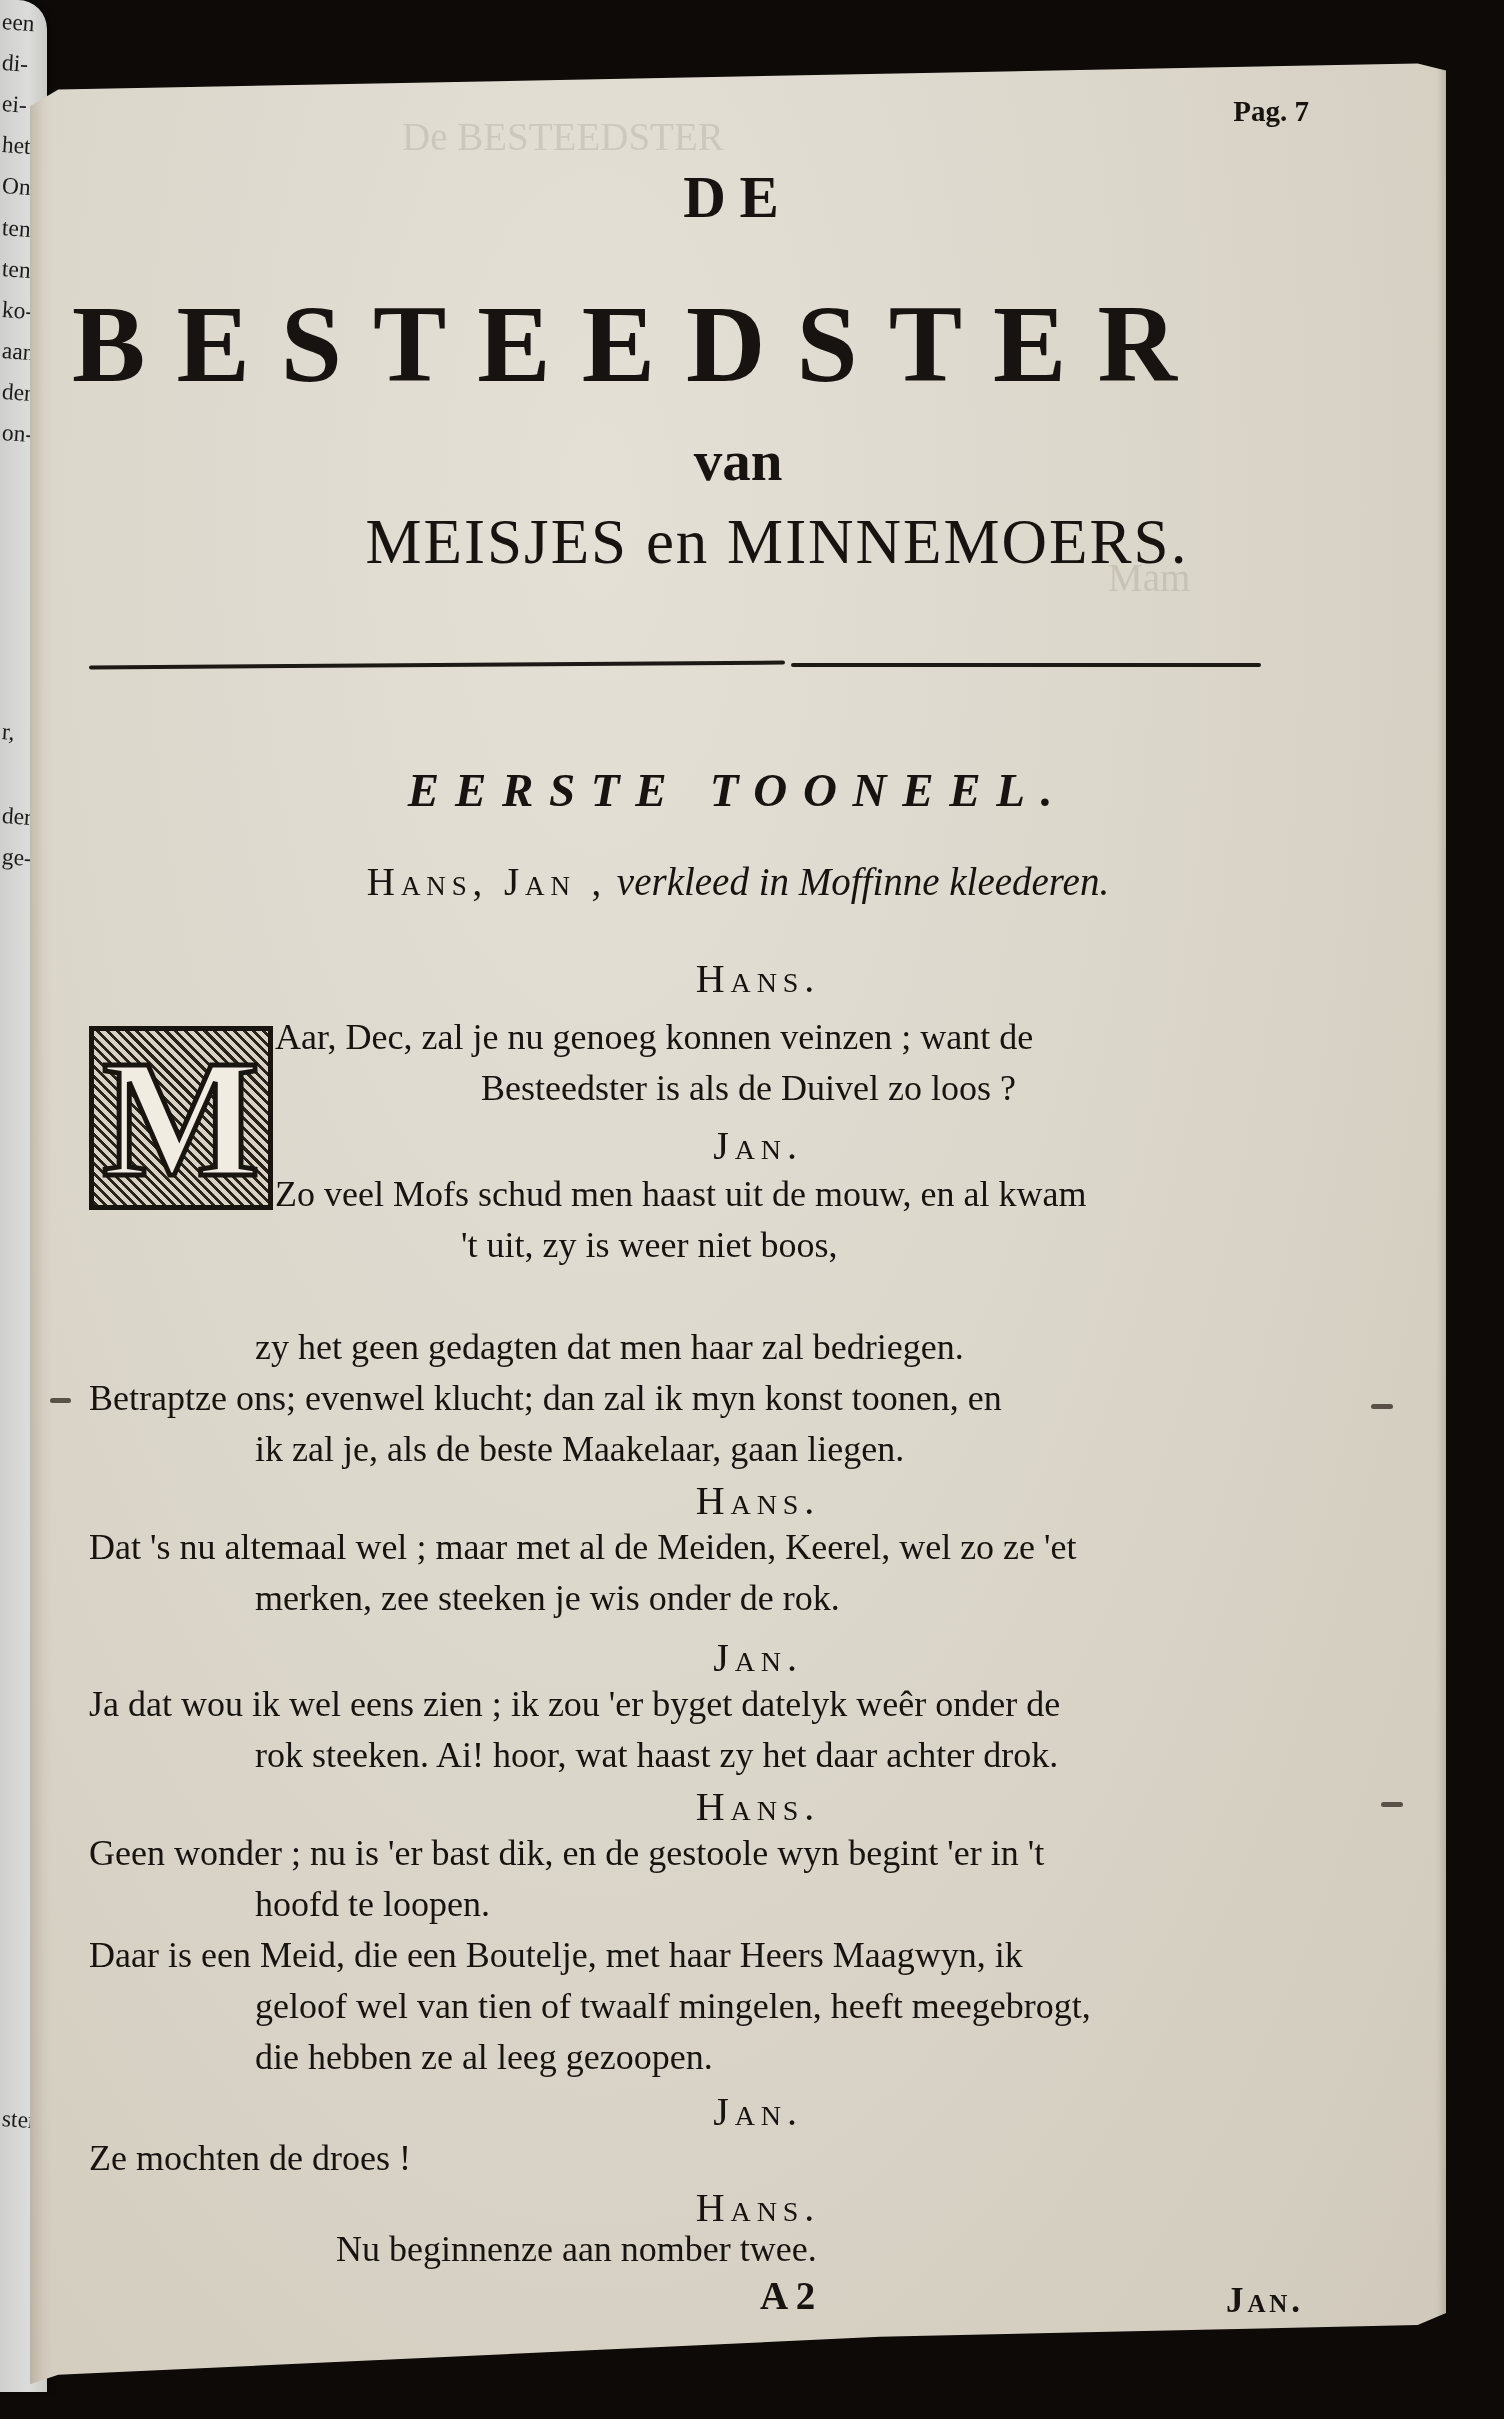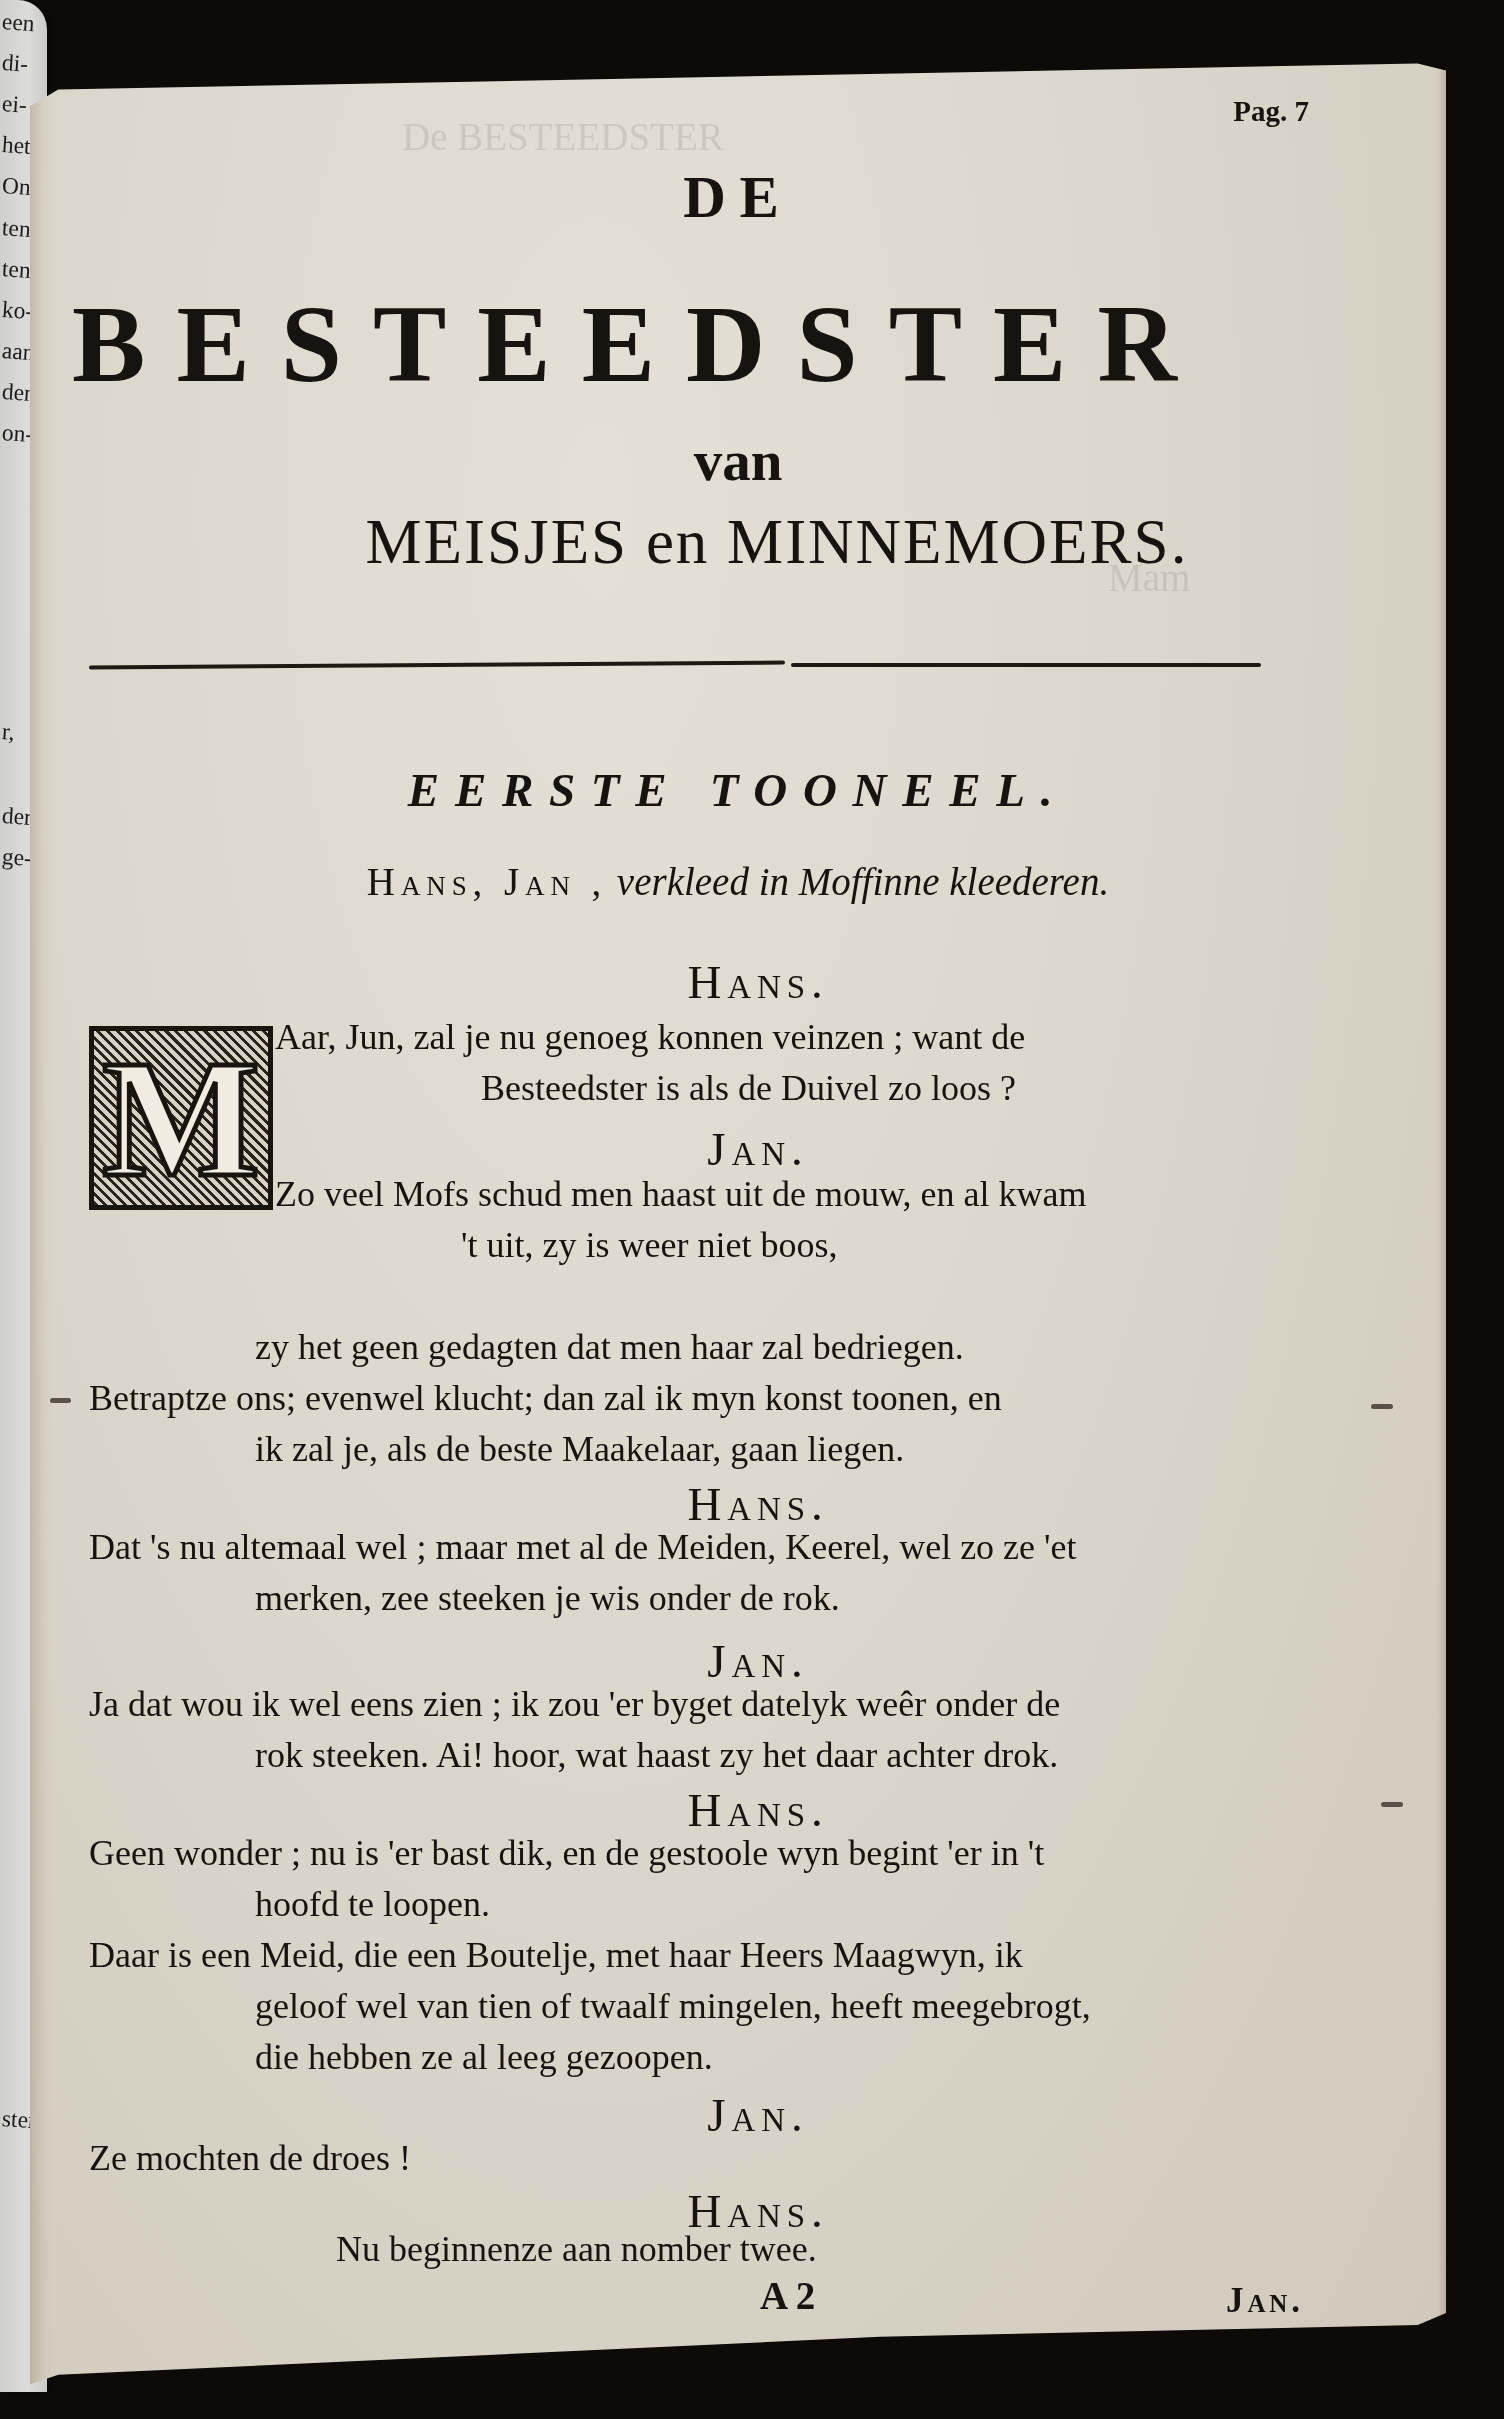--- a/index.html
+++ b/index.html
@@ -32,21 +32,21 @@
   .pagenum { right:137px; top:59px; font-size:29px; font-weight:bold; font-family:"Liberation Serif", serif; }
   .t-de { left:0; width:1416px; text-align:center; top:127px; font-size:59px; font-weight:bold; letter-spacing:13.7px; font-family:"Liberation Serif", serif; }
   .t-main { left:0; width:1220px; text-align:center; top:245px; font-size:110px; font-weight:bold; letter-spacing:31px; font-family:"Liberation Serif", serif; }
   .t-van { left:0; width:1416px; text-align:center; top:392px; font-size:57px; font-weight:bold; font-family:"Liberation Serif", serif; }
   .t-sub { left:0; width:1416px; text-align:center; top:470px; font-size:63px; letter-spacing:2px; font-family:"Liberation Serif", serif;padding-left:39px; }
   .rule { position:absolute; top:627px; height:3.9px; background:#1d1915; border-radius:2px; }
   .scene { left:0; width:1416px; text-align:center; top:727px; font-size:47px; font-style:italic; font-weight:bold; letter-spacing:15.7px; font-family:"Liberation Serif", serif; }
   .persons { left:0; width:1416px; text-align:center; top:823px; font-size:39px; font-family:"Liberation Serif", serif; }
   .persons .sc { font-variant:small-caps; letter-spacing:5.9px; }
   .persons .it { font-style:italic; }
-  .speaker { left:0; width:1456px; text-align:center; font-size:47px; font-variant:small-caps; letter-spacing:5.9px; font-family:"Liberation Serif", serif; }
+  .speaker { left:0; width:1456px; text-align:center; font-size:40px; font-variant:small-caps; letter-spacing:5.9px; font-family:"Liberation Serif", serif; }
   .line { font-size:36px; font-family:"Liberation Serif", serif; white-space:nowrap; }
   .dropcap {
     position:absolute; left:59px; top:990px; width:174px; height:174px;
     background:
       repeating-linear-gradient(45deg,#2a231b 0 2.9px,#d8d2c4 2.9px 6.9px);
     border:5.9px solid #181410;
     display:flex; align-items:center; justify-content:center;
   }
   .dropcap span {
     font-family:"Liberation Serif", serif; font-weight:bold; font-size:167px; line-height:1;
@@ -96,21 +96,21 @@
   <div class="ink scene">EERSTE TOONEEL.</div>
   <div class="ink persons">
     <span class="sc">Hans, Jan ,</span>
     <span class="it">verkleed in Moffinne kleederen.</span>
   </div>
 
   <div class="ink speaker" style="top:919px;">Hans.</div>
   <div class="dropcap">
     <span>M</span>
   </div>
-  <div class="ink line" style="left:245px; top:980px;">Aar, Jun, zal je nu genoeg konnen veinzen ; want de</div>
+  <div class="ink line" style="left:245px; top:980px;">Aar, Dec, zal je nu genoeg konnen veinzen ; want de</div>
   <div class="ink line" style="left:451px; top:1031px;">Besteedster is als de Duivel zo loos ?</div>
 
   <div class="ink speaker" style="top:1086px;">Jan.</div>
   <div class="ink line" style="left:245px; top:1137px;">Zo veel Mofs schud men haast uit de mouw, en al kwam</div>
   <div class="ink line" style="left:431px; top:1188px;">'t uit, zy is weer niet boos,</div>
   <div class="ink line" style="left:225px; top:1290px;">zy het geen gedagten dat men haar zal bedriegen.</div>
   <div class="ink line" style="left:59px; top:1341px;">Betraptze ons; evenwel klucht; dan zal ik myn konst toonen, en</div>
   <div class="ink line" style="left:225px; top:1392px;">ik zal je, als de beste Maakelaar, gaan liegen.</div>
 
   <div class="ink speaker" style="top:1441px;">Hans.</div>

